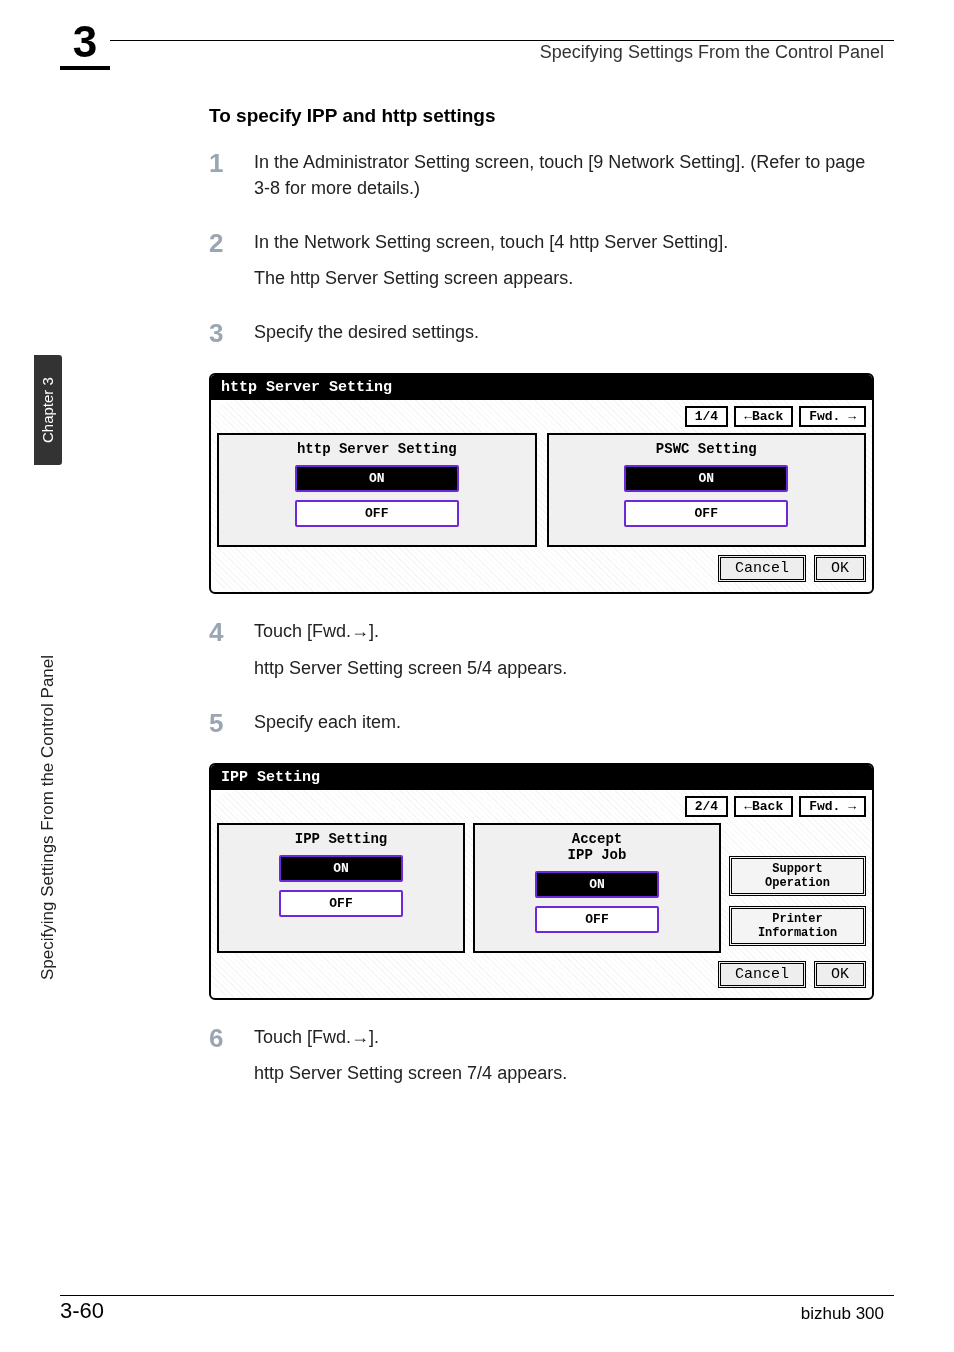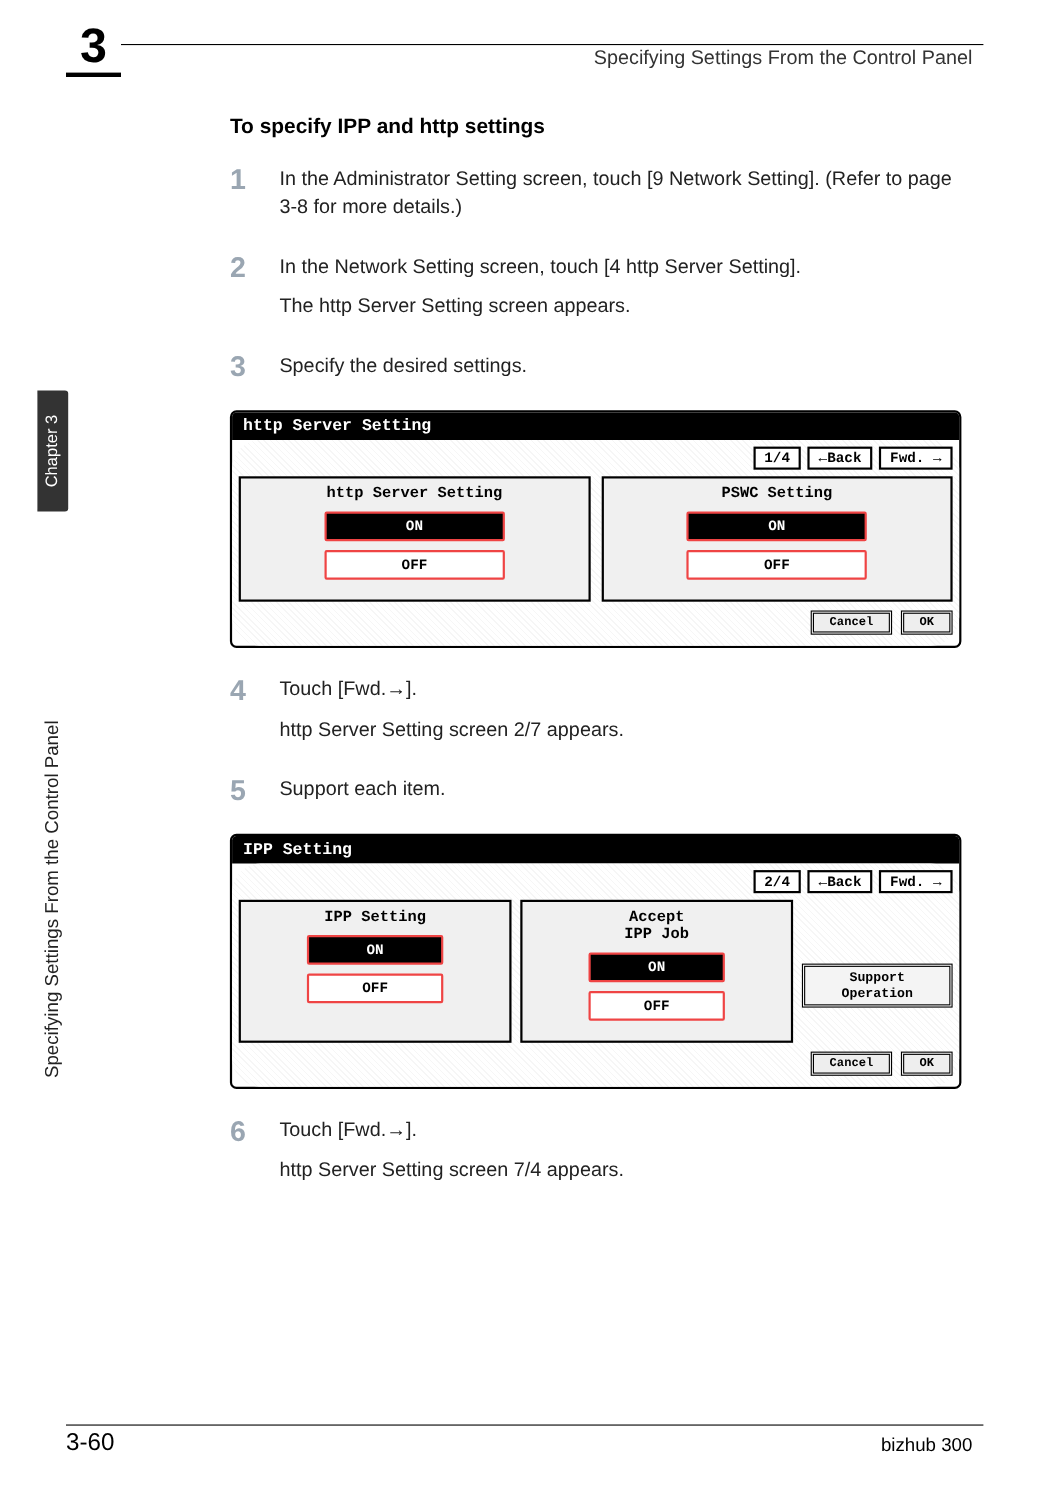--- a/index.html
+++ b/index.html
@@ -161,43 +161,43 @@
   }
   .lcd-panel-title {
     font-weight: bold;
     margin-bottom: 8px;
     font-size: 14px;
   }
   .lcd-btn {
     display: block;
     width: 160px;
     margin: 8px auto;
-    border: 2px solid #ef4444;
+    border: 2px solid #6d28d9;
     padding: 4px 0;
     font-weight: bold;
     background: #fff;
     font-size: 13px;
     border-radius: 2px;
   }
   .lcd-btn.inv {
     background: #000;
     color: #fff;
   }
   .lcd-bottom {
     display: flex;
     justify-content: flex-end;
     gap: 8px;
     margin-top: 8px;
   }
   .lcd-foot-btn {
     border: 3px double #000;
     background: #eee;
     padding: 2px 14px;
-    font-weight: bold;
-    font-size: 11px;
+    font-weight: normal;
+    font-size: 15px;
   }
   
   .lcd-panels3 {
     display: flex;
     gap: 8px;
   }
   .lcd-panel3 {
     flex: 1;
     border: 2px solid #000;
     background: #f0f0f0;
@@ -307,28 +307,28 @@
           <span class="lcd-foot-btn">Cancel</span>
           <span class="lcd-foot-btn">OK</span>
         </div>
       </div>
     </div>
 
     <div class="step">
       <div class="step-num">4</div>
       <div class="step-body">
         <p>Touch [Fwd.→].</p>
-        <p>http Server Setting screen 2/7 appears.</p>
+        <p>http Server Setting screen 5/4 appears.</p>
       </div>
     </div>
 
     <div class="step">
       <div class="step-num">5</div>
       <div class="step-body">
-        <p>Support each item.</p>
+        <p>Specify each item.</p>
       </div>
     </div>
 
     <div class="lcd">
       <div class="lcd-header">IPP Setting</div>
       <div class="lcd-body">
         <div class="lcd-toprow">
           <span class="lcd-smallbox">2/4</span>
           <span class="lcd-smallbox">←Back</span>
           <span class="lcd-smallbox">Fwd. →</span>
@@ -341,20 +341,22 @@
           </div>
           <div class="lcd-panel3">
             <div class="lcd-panel-title" style="white-space:pre-line">Accept
 IPP Job</div>
             <span class="lcd-btn inv" style="width:120px">ON</span>
             <span class="lcd-btn" style="width:120px">OFF</span>
           </div>
           <div class="lcd-side-col">
             <span class="lcd-side-btn" style="white-space:pre-line">Support
 Operation</span>
+            <span class="lcd-side-btn" style="white-space:pre-line">Printer
+Information</span>
           </div>
         </div>
         <div class="lcd-bottom">
           <span class="lcd-foot-btn">Cancel</span>
           <span class="lcd-foot-btn">OK</span>
         </div>
       </div>
     </div>
 
     <div class="step">

